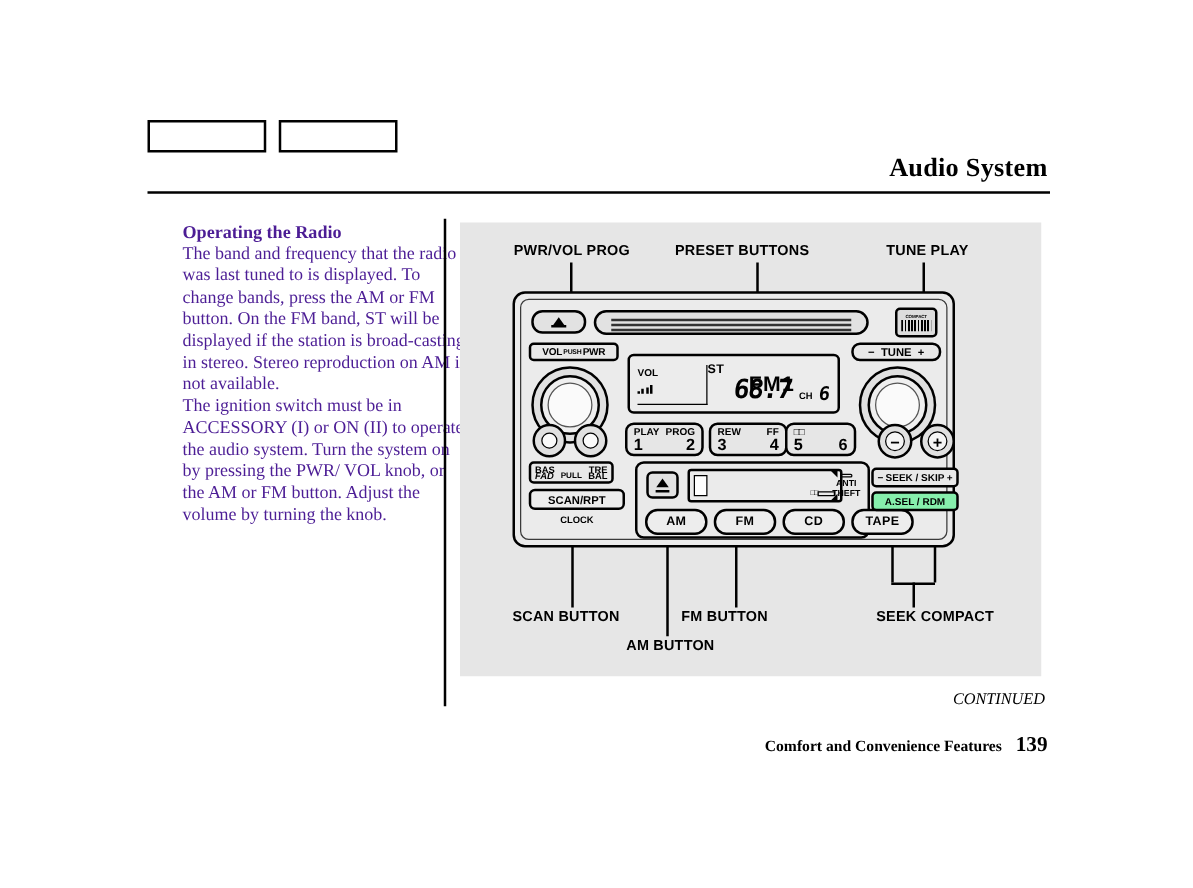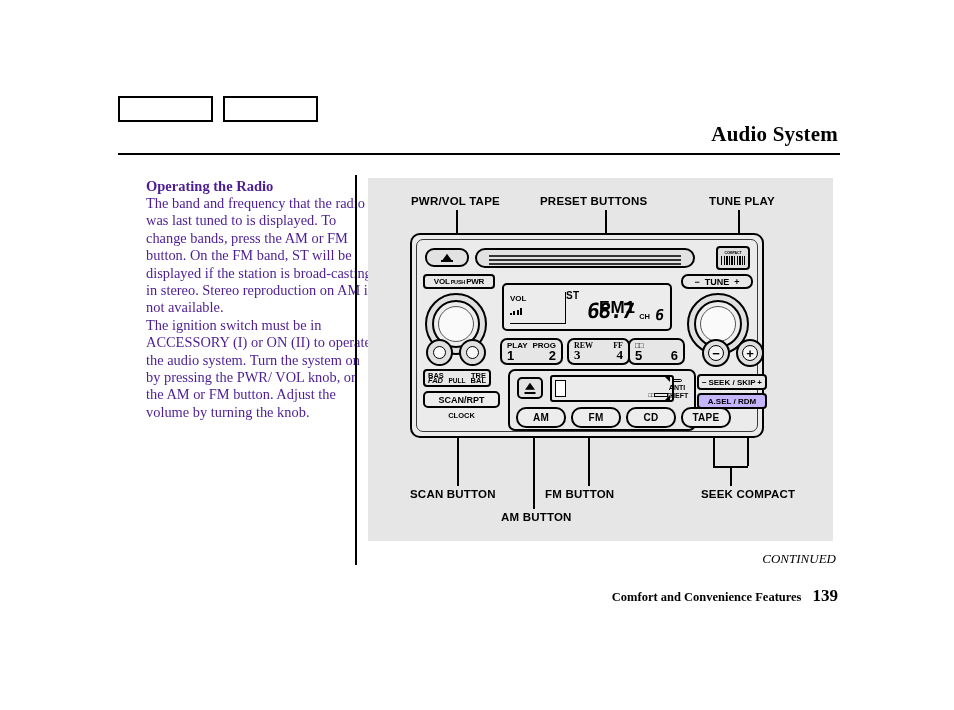--- a/index.html
+++ b/index.html
@@ -165,21 +165,21 @@
   
   .preset {
     position: absolute; top: 103px; height: 27px;
     border: 2px solid #000; border-radius: 7px; background: #e6e6e6;
   }
   .preset .top-l { position: absolute; left: 5px; top: 1px; font-weight: bold; font-size: 8px; }
   .preset .top-r { position: absolute; right: 5px; top: 1px; font-weight: bold; font-size: 8px; }
   .preset .num-l { position: absolute; left: 5px; bottom: 0px; font-weight: bold; font-size: 13px; }
   .preset .num-r { position: absolute; right: 5px; bottom: 0px; font-weight: bold; font-size: 13px; }
   #preset-12 { left: 88px; width: 63px; }
-  #preset-34 { left: 155px; width: 63px; font-family: Liberation Serif, serif; }
+  #preset-34 { left: 155px; width: 63px; }
   #preset-56 { left: 216px; width: 57px; }
   .dolby { display: inline-block; font-size: 7px; font-weight: bold; letter-spacing: -1px; }
 
   
   .knob-sm {
     position: absolute; width: 27px; height: 27px; border-radius: 50%;
     border: 2.5px solid #000; background: #e0e0e0; top: 104px;
   }
   .knob-sm::after {
     content: ""; position: absolute; left: 5px; top: 5px; right: 5px; bottom: 5px;
@@ -270,21 +270,21 @@
   #seek-plus { left: 324px; }
 
   #seek-label {
     position: absolute; left: 285px; top: 139px; width: 70px; height: 16px;
     border: 2px solid #000; border-radius: 4px; background: #e8e8e8;
     display: flex; align-items: center; justify-content: space-between;
     padding: 0 3px; font-weight: bold; font-size: 8px;
   }
   #asel-label {
     position: absolute; left: 285px; top: 158px; width: 70px; height: 16px;
-    border: 2px solid #000; border-radius: 4px; background: #c4b5fd;
+    border: 2px solid #000; border-radius: 4px; background: #86efac;
     display: flex; align-items: center; justify-content: center;
     font-weight: bold; font-size: 8px;
   }
 
   
   #continued {
     position: absolute; right: 118px; top: 551px;
     font-family: "Liberation Serif", serif; font-style: italic;
     font-size: 13px; color: #000;
   }
@@ -309,21 +309,21 @@
 <div id="text-col">
   <div id="section-heading">Operating the Radio</div>
   <p id="para2">The band and frequency that the radio was last tuned to is displayed. To change bands, press the AM or FM button. On the FM band, ST will be displayed if the station is broad-casting in stereo. Stereo reproduction on AM is not available.</p>
   <p id="para1">The ignition switch must be in ACCESSORY (I) or ON (II) to operate the audio system. Turn the system on by pressing the PWR/ VOL knob, or the AM or FM button. Adjust the volume by turning the knob.</p>
 </div>
 
 <div id="divider"></div>
 
 <div id="figure-panel">
 
-  <div class="callout" style="left:43px; top:17px;">PWR/VOL TAPE</div>
+  <div class="callout" style="left:43px; top:17px;">PWR/VOL PROG</div>
   <div class="callout" style="left:172px; top:17px;">PRESET BUTTONS</div>
   <div class="callout" style="left:341px; top:17px;">TUNE PLAY</div>
 
   <div class="callout" style="left:42px; top:310px;">SCAN BUTTON</div>
   <div class="callout" style="left:133px; top:333px;">AM BUTTON</div>
   <div class="callout" style="left:177px; top:310px;">FM BUTTON</div>
   <div class="callout" style="left:333px; top:310px;">SEEK COMPACT</div>
 
   <div class="lead lead-v" style="left:88px; top:32px; height:82px;"></div>
 

